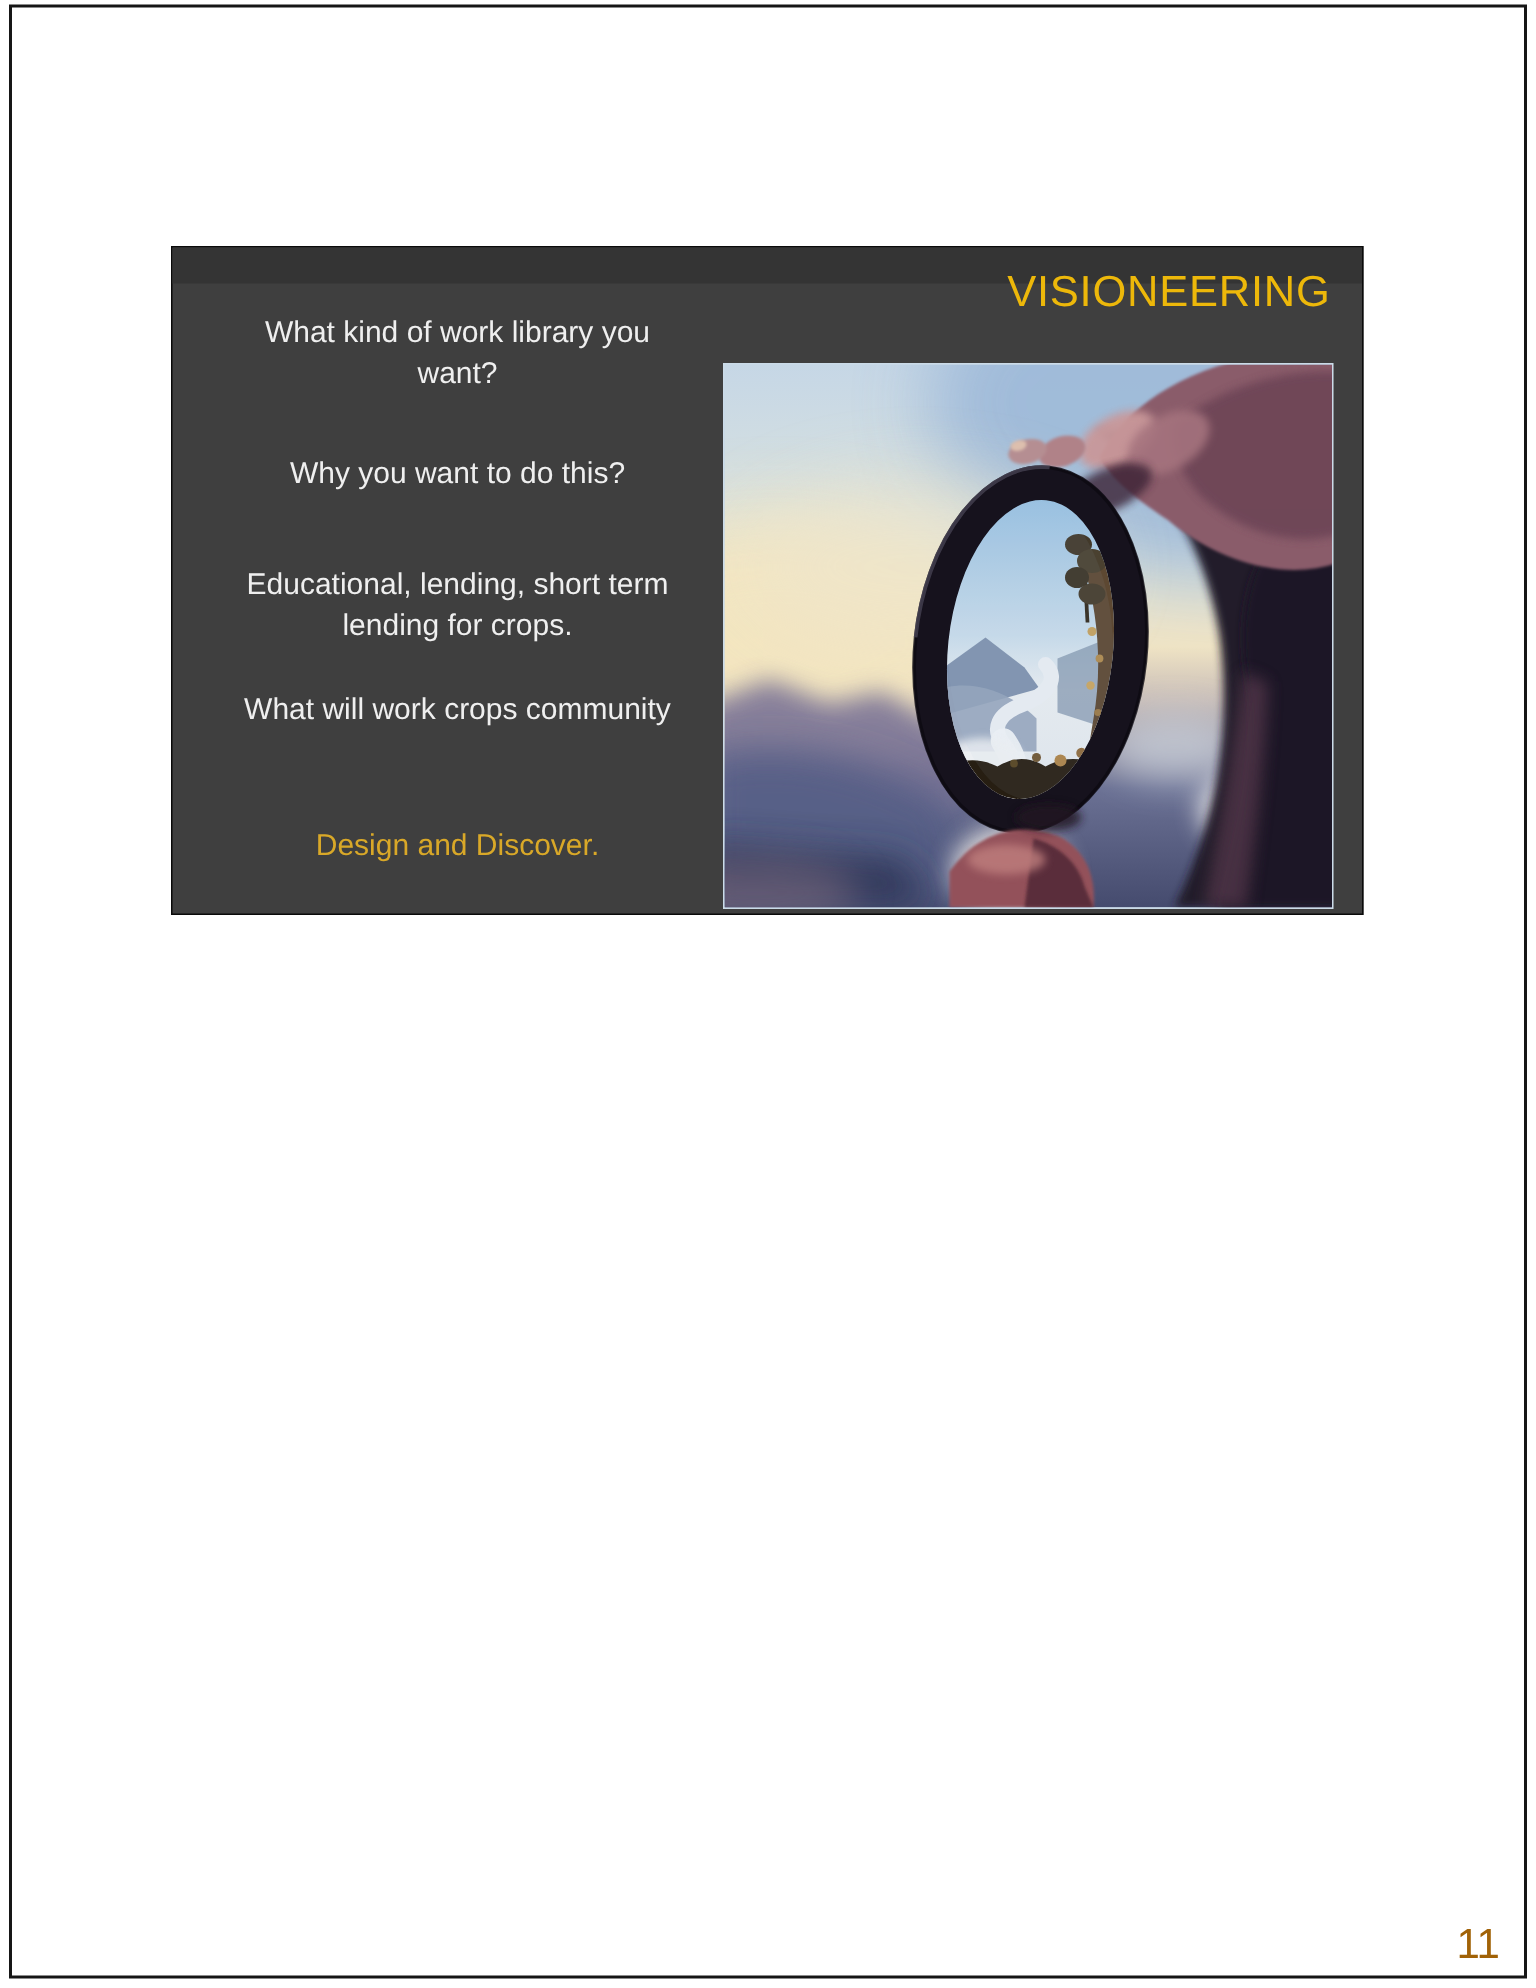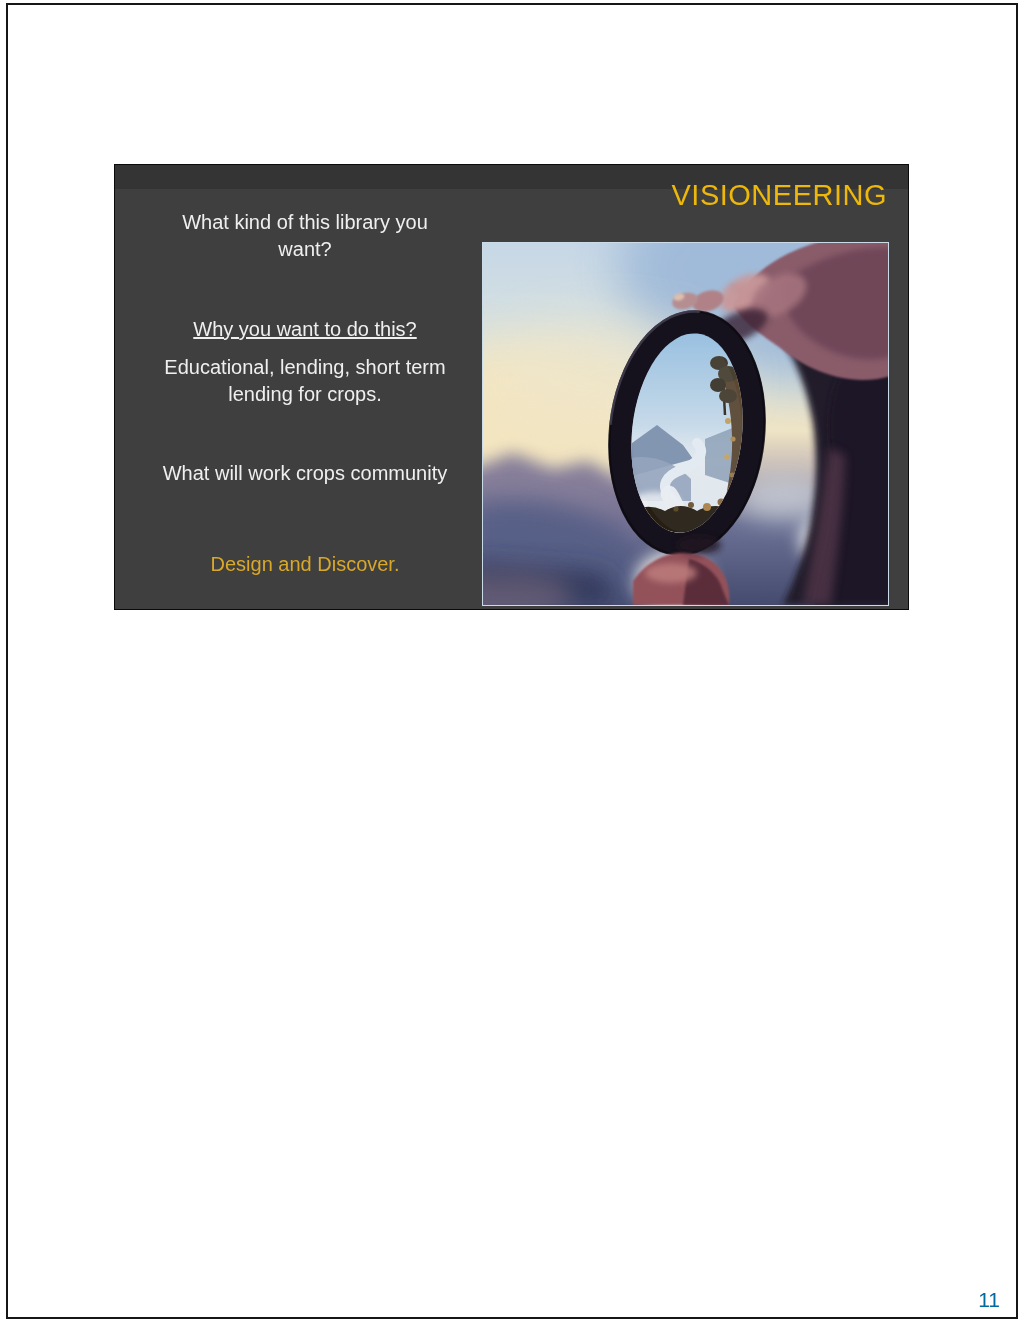--- a/index.html
+++ b/index.html
@@ -43,55 +43,55 @@
   .tb{
     position:absolute;
     width:100%;
     text-align:center;
     color:#EFEFEF;
     font-size:20px;
     line-height:27px;
   }
   .tb.accent{color:#D9A828;text-align:center;}
   .b1{top:44px;}
-  .b2{top:151px;text-decoration:underline;}
-  .b3{top:189px;}
+  .b2{top:138px;}
+  .b3{top:212px;}
   .b4{top:295px;}
   .b5{top:353px;}
   .b6{top:386px;}
   .photo{
     position:absolute;
     left:367px;top:77px;
     width:405px;height:362px;
     border:1px solid rgba(255,255,255,0.10);
     box-sizing:content-box;
     overflow:hidden;
     background:#c6d7e6;
   }
   .photo svg{display:block;}
   .page-number{
     position:absolute;
     right:24px;bottom:13px;
-    font-size:21px;
-    color:#0369a1;
+    font-size:28px;
+    color:#a16207;
   }
 </style>
 </head>
 <body>
 
 <div>
 
   <div class="page-border"></div>
 
   <div class="slide">
     <div class="slide-topband"></div>
 
     <div class="slide-textcol">
       <div class="tb b1">
-        <div>What kind of this library you</div>
+        <div>What kind of work library you</div>
         <div>want?</div>
       </div>
       <div class="tb b2">
         <div>Why you want to do this?</div>
       </div>
       <div class="tb b3">
         <div>Educational, lending, short term</div>
         <div>lending for crops.</div>
       </div>
       <div class="tb b4">

